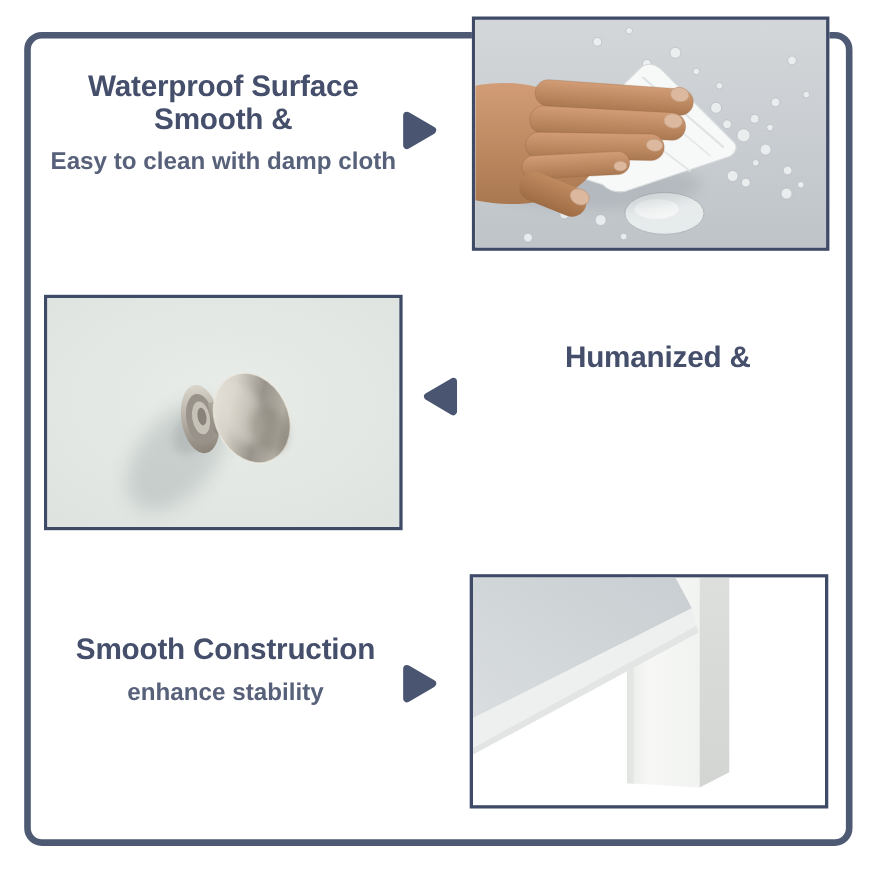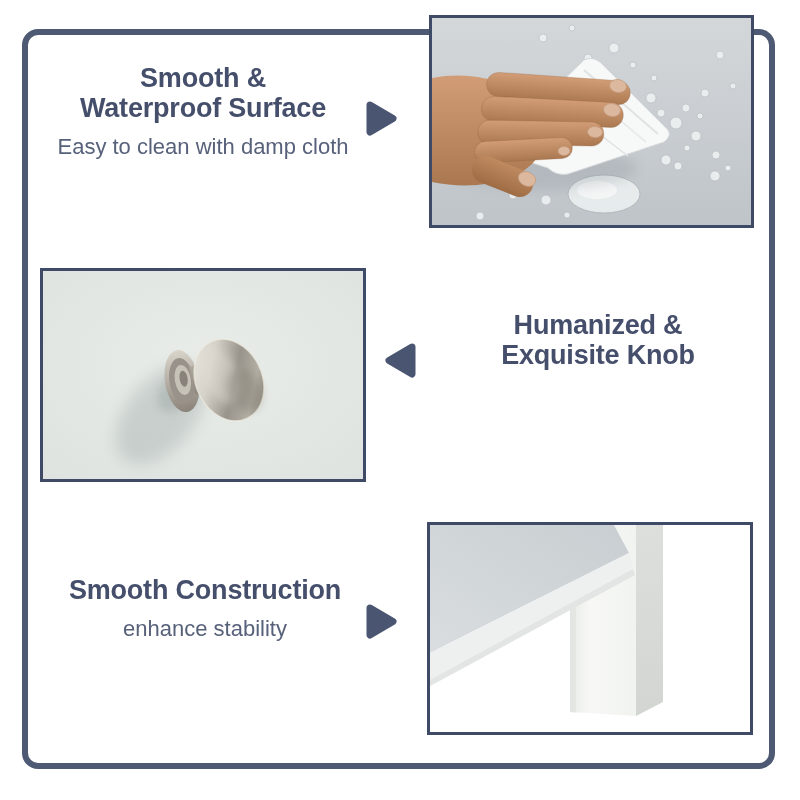--- a/index.html
+++ b/index.html
@@ -33,38 +33,38 @@
   .tb3{left:45px;top:575px;width:320px;}
   .feature-title{
     margin:0;font-size:27px;line-height:30px;font-weight:bold;
     color:var(--heading-text);letter-spacing:-0.2px;
   }
   .feature-title span{display:block;}
   .feature-desc{
     margin:11px 0 0 0;font-size:22px;line-height:26px;font-weight:normal;
     color:var(--body-text);
   }
-  .feature-desc span{display:block;}
+  .feature-desc span{display:block;font-weight:bold;}
   .arrow{position:absolute;width:38px;height:43px;}
   .arrow svg{display:block;width:100%;height:100%;}
   .arrow-1{left:362px;top:97px;}
   .arrow-2{left:382px;top:339px;}
   .arrow-3{left:362px;top:600px;}
 </style>
 </head>
 <body style="background: rgb(255, 255, 255);">
 
 <div class="canvas">
 
   <div class="frame"></div>
 
   <div class="text-block tb1">
     <h2 class="feature-title">
+      <span>Waterproof Surface</span>
       <span>Smooth &amp;</span>
-      <span>Waterproof Surface</span>
     </h2>
     <p class="feature-desc">
       <span>Easy to clean with damp cloth</span>
     </p>
   </div>
 
   <div class="arrow arrow-1">
     <svg viewBox="0 0 38 43">
       <path d="M8 8 L31 21.5 L8 35 Z" fill="var(--accent)" stroke="var(--accent)" stroke-width="7" stroke-linejoin="round"></path>
     </svg>
@@ -204,21 +204,20 @@
 
   <div class="arrow arrow-2">
     <svg viewBox="0 0 38 43">
       <path d="M30 8 L7 21.5 L30 35 Z" fill="var(--accent)" stroke="var(--accent)" stroke-width="7" stroke-linejoin="round"></path>
     </svg>
   </div>
 
   <div class="text-block tb2">
     <h2 class="feature-title">
       <span>Humanized &amp;</span>
-      <span>Exquisite Knob</span>
     </h2>
   </div>
 
   <div class="text-block tb3">
     <h2 class="feature-title">
       <span>Smooth Construction</span>
     </h2>
     <p class="feature-desc">
       <span>enhance stability</span>
     </p>

